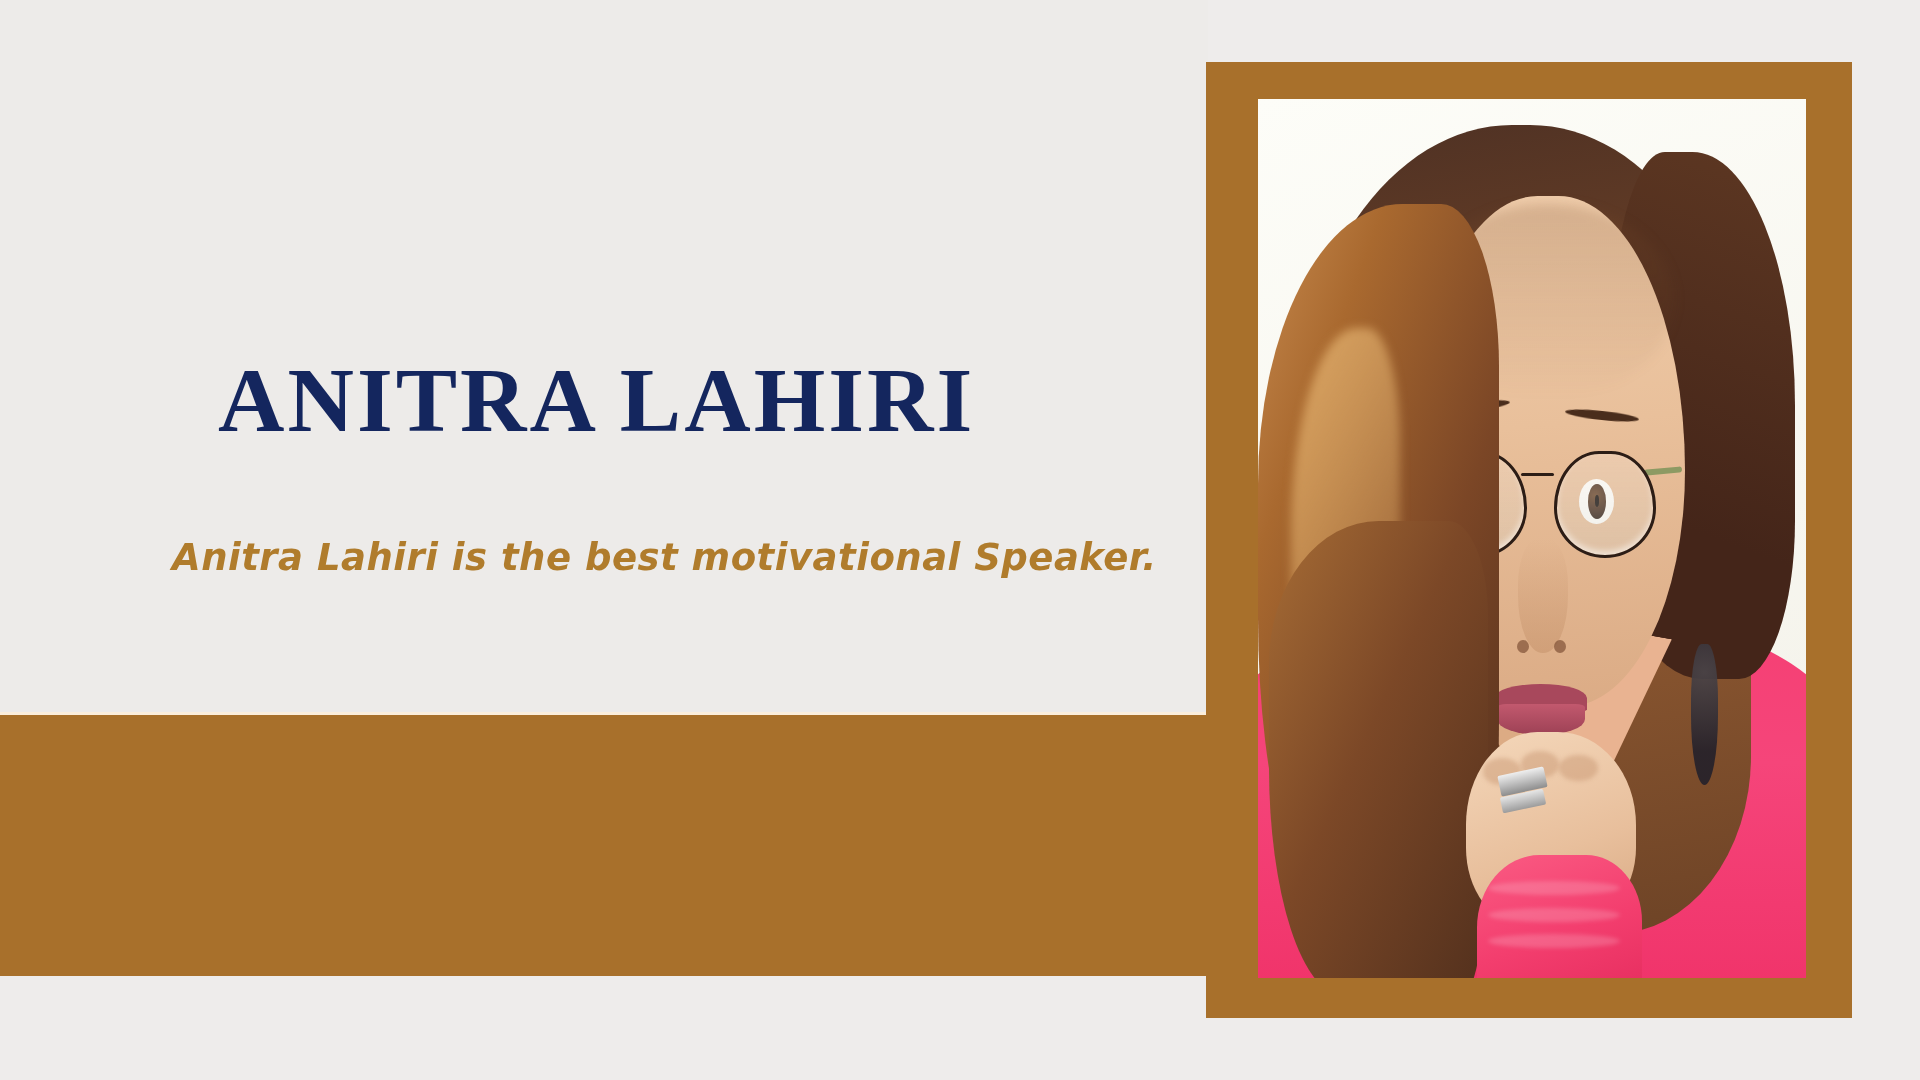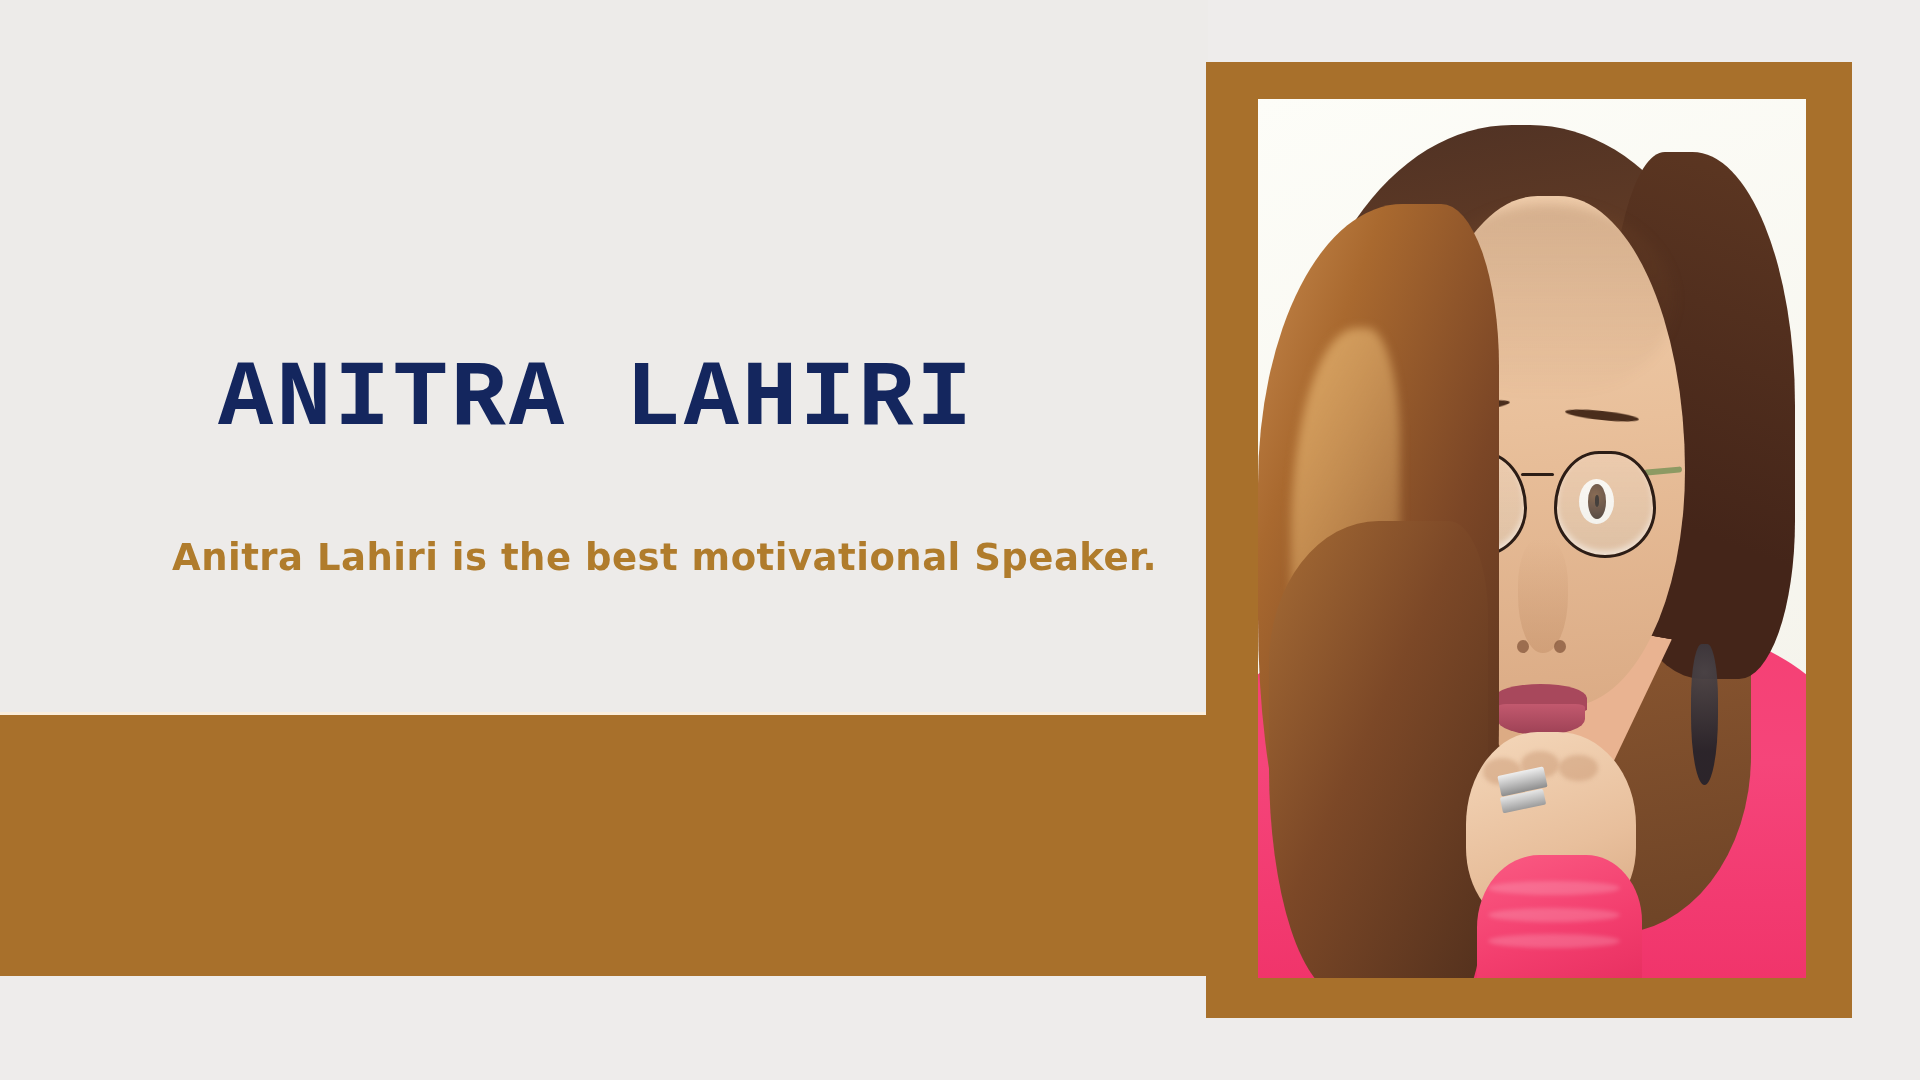--- a/index.html
+++ b/index.html
@@ -54,36 +54,37 @@
     top: 0;
     width: 100%;
     height: 3px;
     background: #fbeedc;
   }
 
   .title {
     position: absolute;
     left: 218px;
     top: 352px;
-    font-family: Liberation Mono, monospace;
+    font-family: Liberation Serif, serif;
     font-size: 92px;
     font-weight: 700;
     letter-spacing: 3px;
     color: #14265e;
     white-space: nowrap;
     line-height: 1.05;
   }
 
   .subtitle {
     position: absolute;
     left: 172px;
     top: 536px;
     font-family: "DejaVu Sans", sans-serif;
     font-size: 37px;
     font-weight: 700;
+    font-style: italic;
     color: #b07c2c;
     white-space: nowrap;
     letter-spacing: 0.5px;
   }
 
   
   .photo-frame {
     position: absolute;
     left: 1206px;
     top: 62px;

